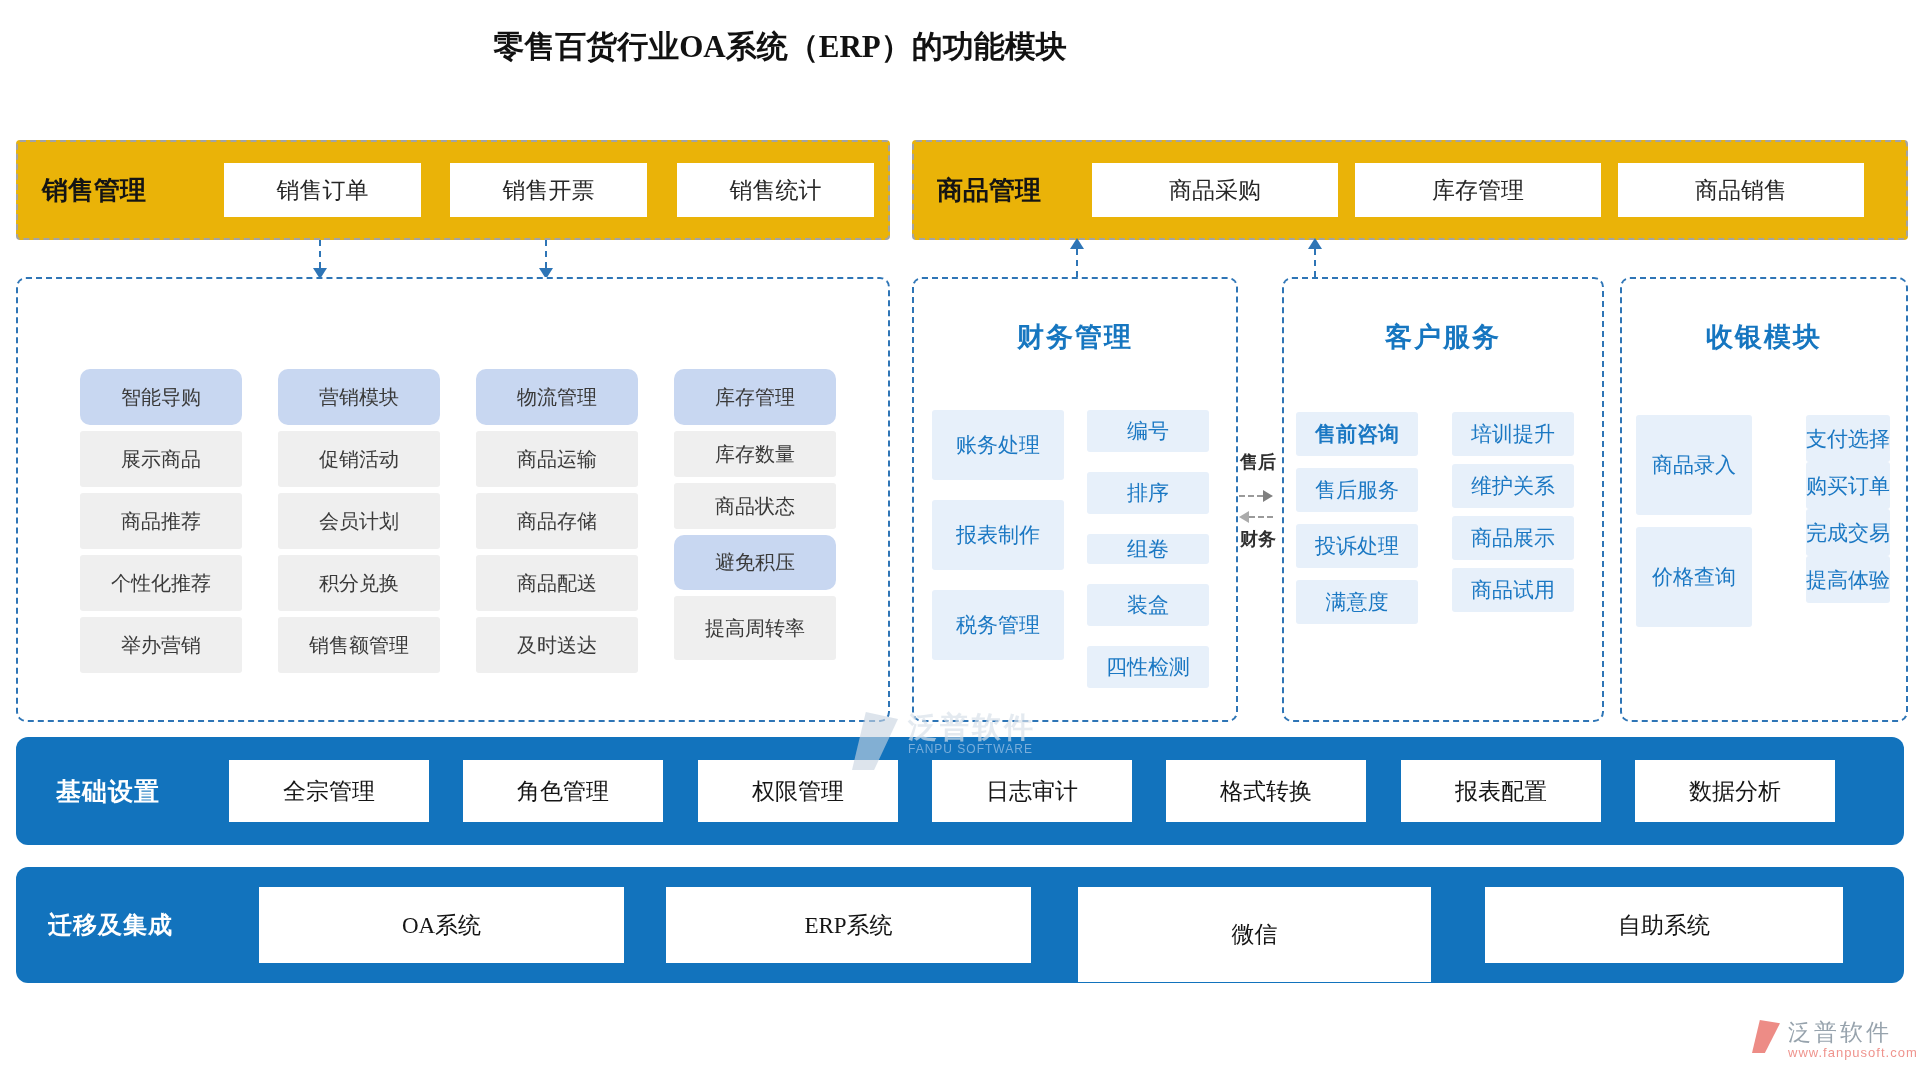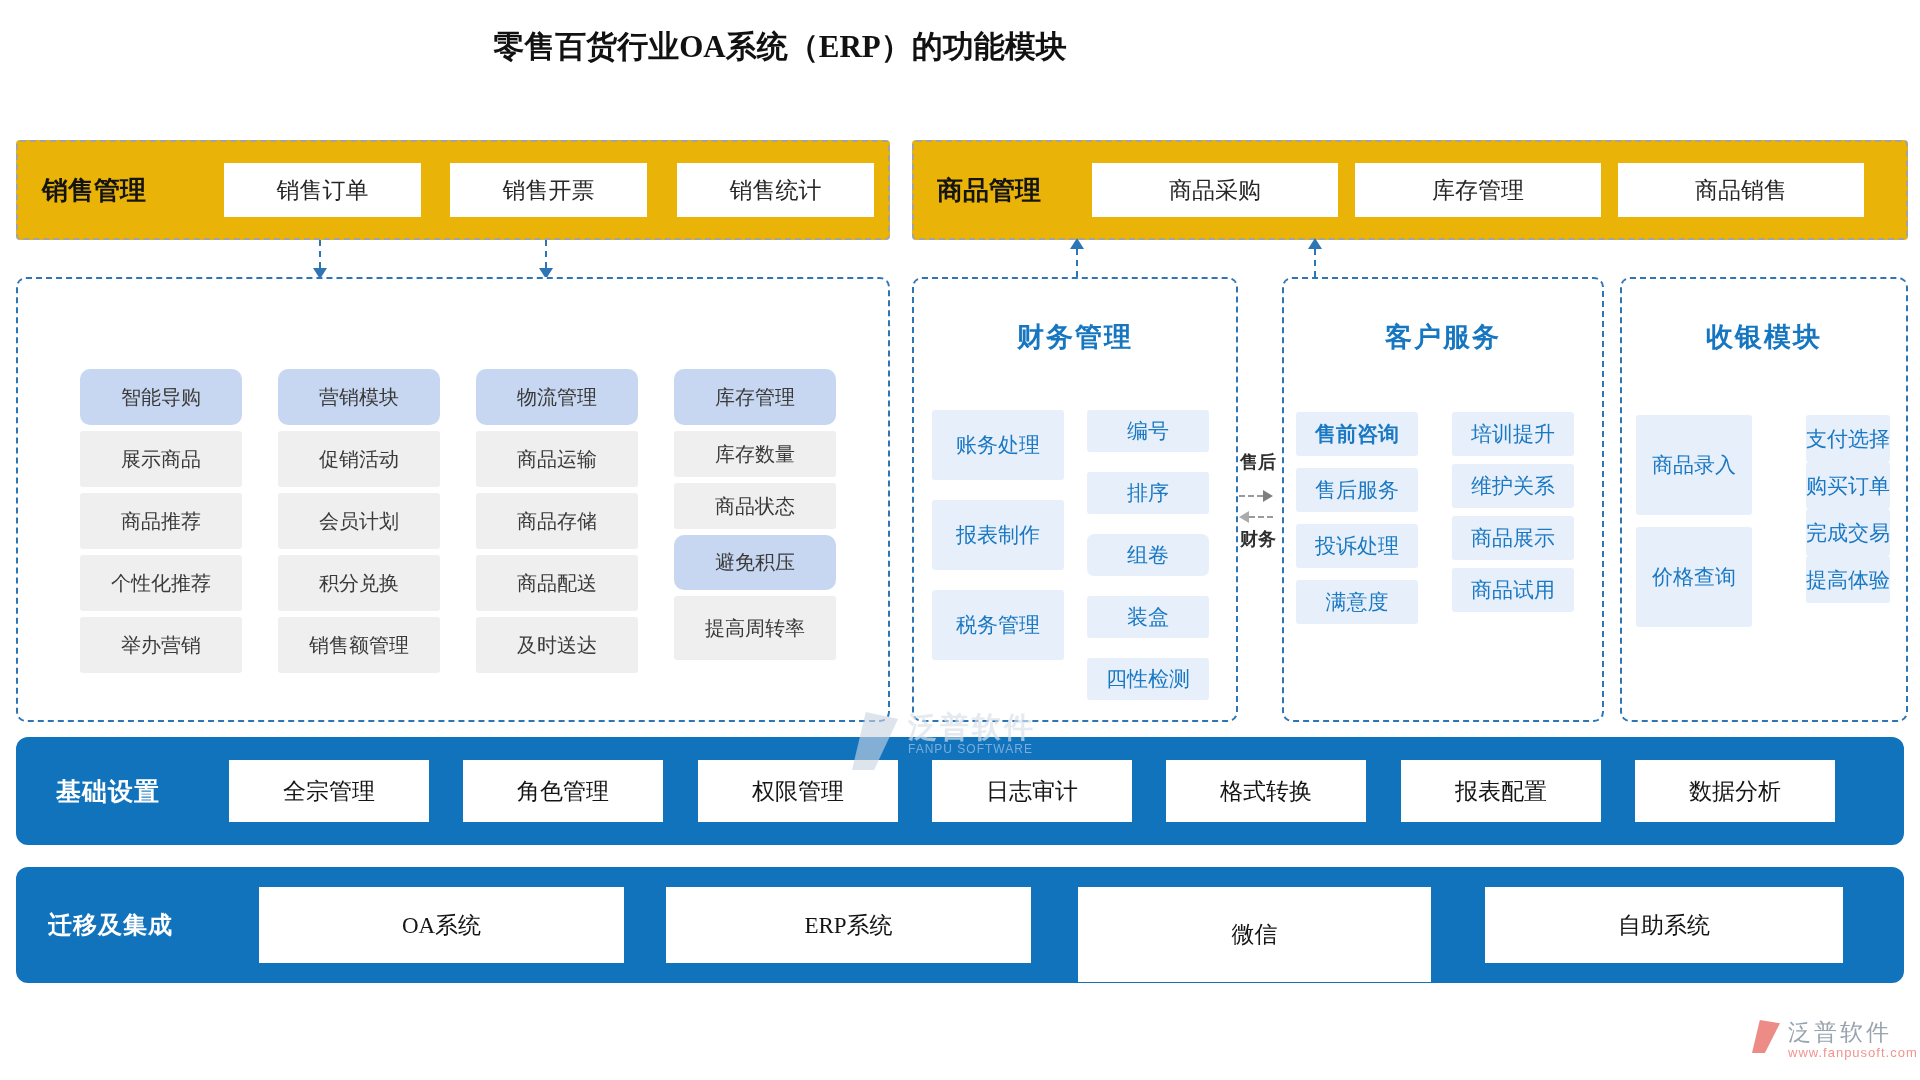--- a/index.html
+++ b/index.html
@@ -121,21 +121,21 @@
   <div class="abs dash-blue" style="left:912px;top:277px;width:322px;height:441px;">
     <div class="box-title">财务管理</div>
     <div class="abs vcol" style="left:18px;top:131px;width:132px;gap:20px;">
       <div class="bcell" style="height:70px;">账务处理</div>
       <div class="bcell" style="height:70px;">报表制作</div>
       <div class="bcell" style="height:70px;">税务管理</div>
     </div>
     <div class="abs vcol" style="left:173px;top:131px;width:122px;gap:20px;text-align:center;">
       <div class="bcell" style="height:42px;">编号</div>
       <div class="bcell" style="height:42px;">排序</div>
-      <div class="bcell" style="height:42px;border-radius:7px;">组卷</div>
+      <div class="bcell" style="height:30px;">组卷</div>
       <div class="bcell" style="height:42px;">装盒</div>
       <div class="bcell" style="height:42px;">四性检测</div>
     </div>
   </div>
 
   <div class="link-label" style="left:1230px;top:450px;">售后</div>
   <div class="harrow" style="left:1239px;top:490px;">
       <div class="hline"></div>
       <div class="head-right"></div>
     </div>

